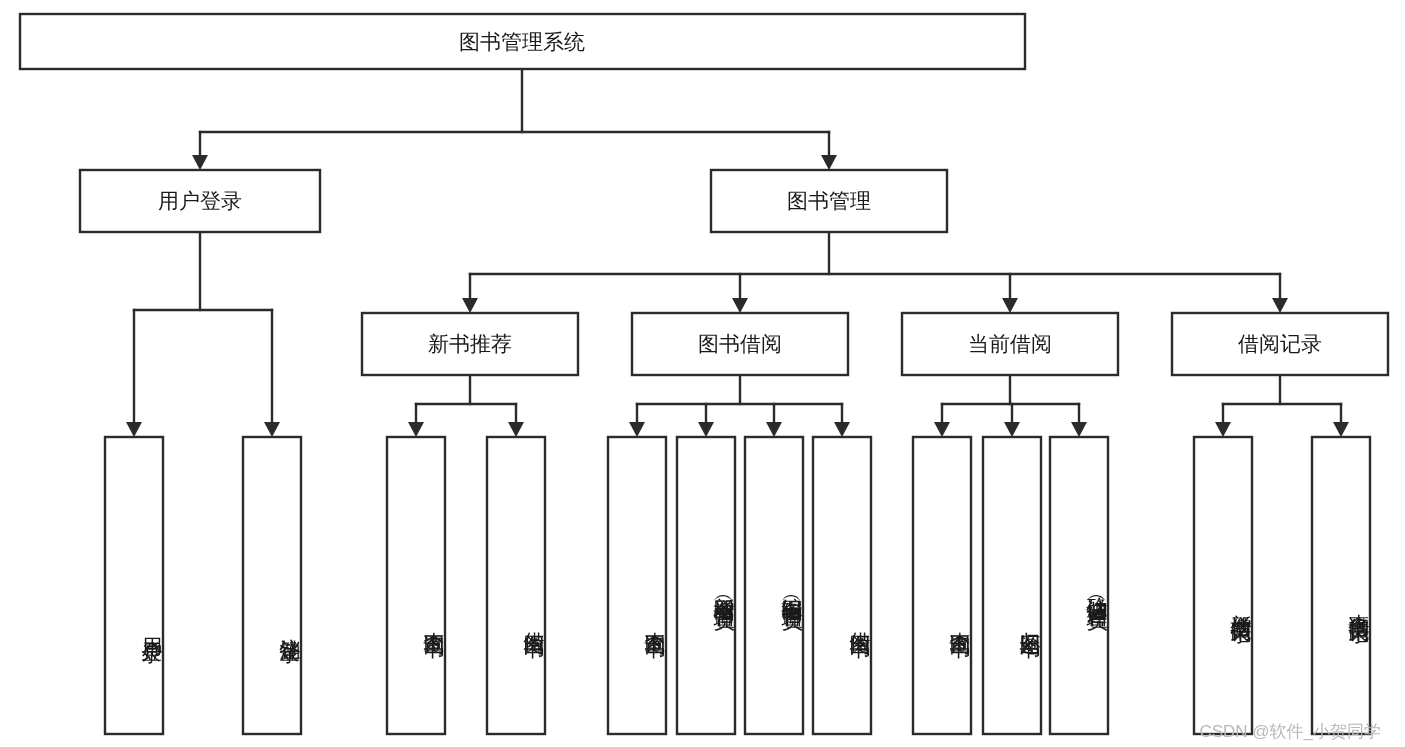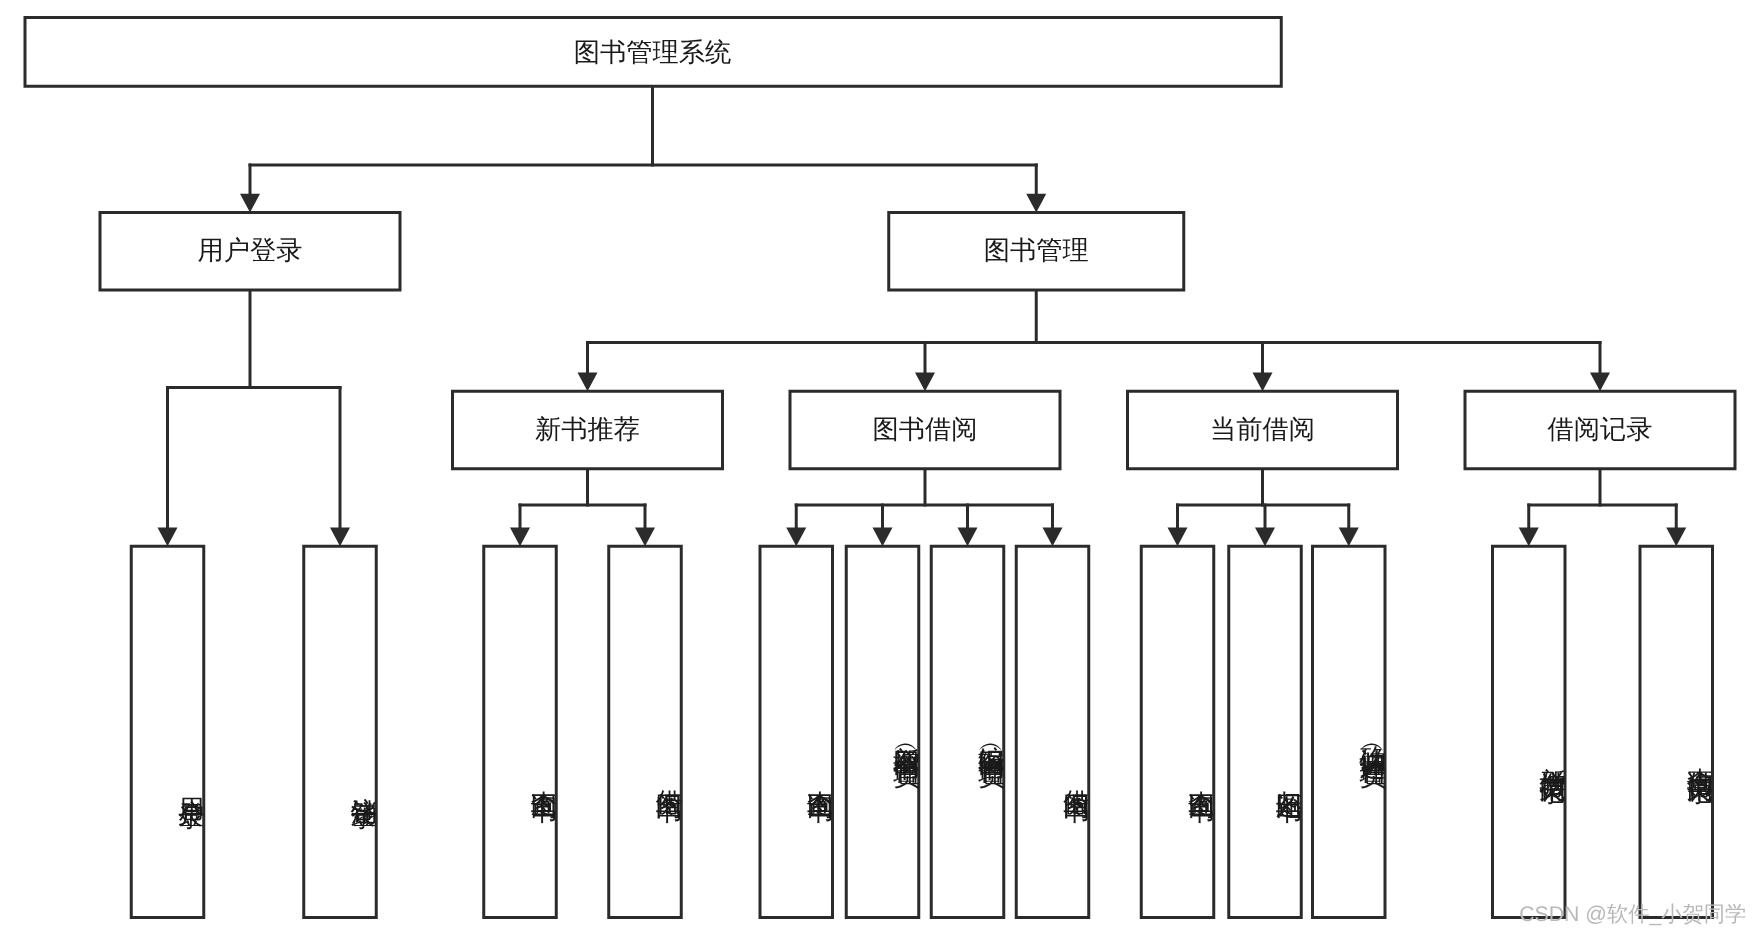--- a/index.html
+++ b/index.html
@@ -57,21 +57,21 @@
     letter-spacing: 2px;
     line-height: 1;
     white-space: nowrap;
     display: flex;
     align-items: flex-start;
     justify-content: center;
     pointer-events: none;
   }
   .watermark {
     position: absolute;
-    right: 8px;
+    right: 24px;
     bottom: 4px;
     font-family: "Liberation Sans", sans-serif;
     font-size: 17px;
     color: #b8b8b8;
     white-space: nowrap;
   }
 </style>
 </head>
 <body>
 

